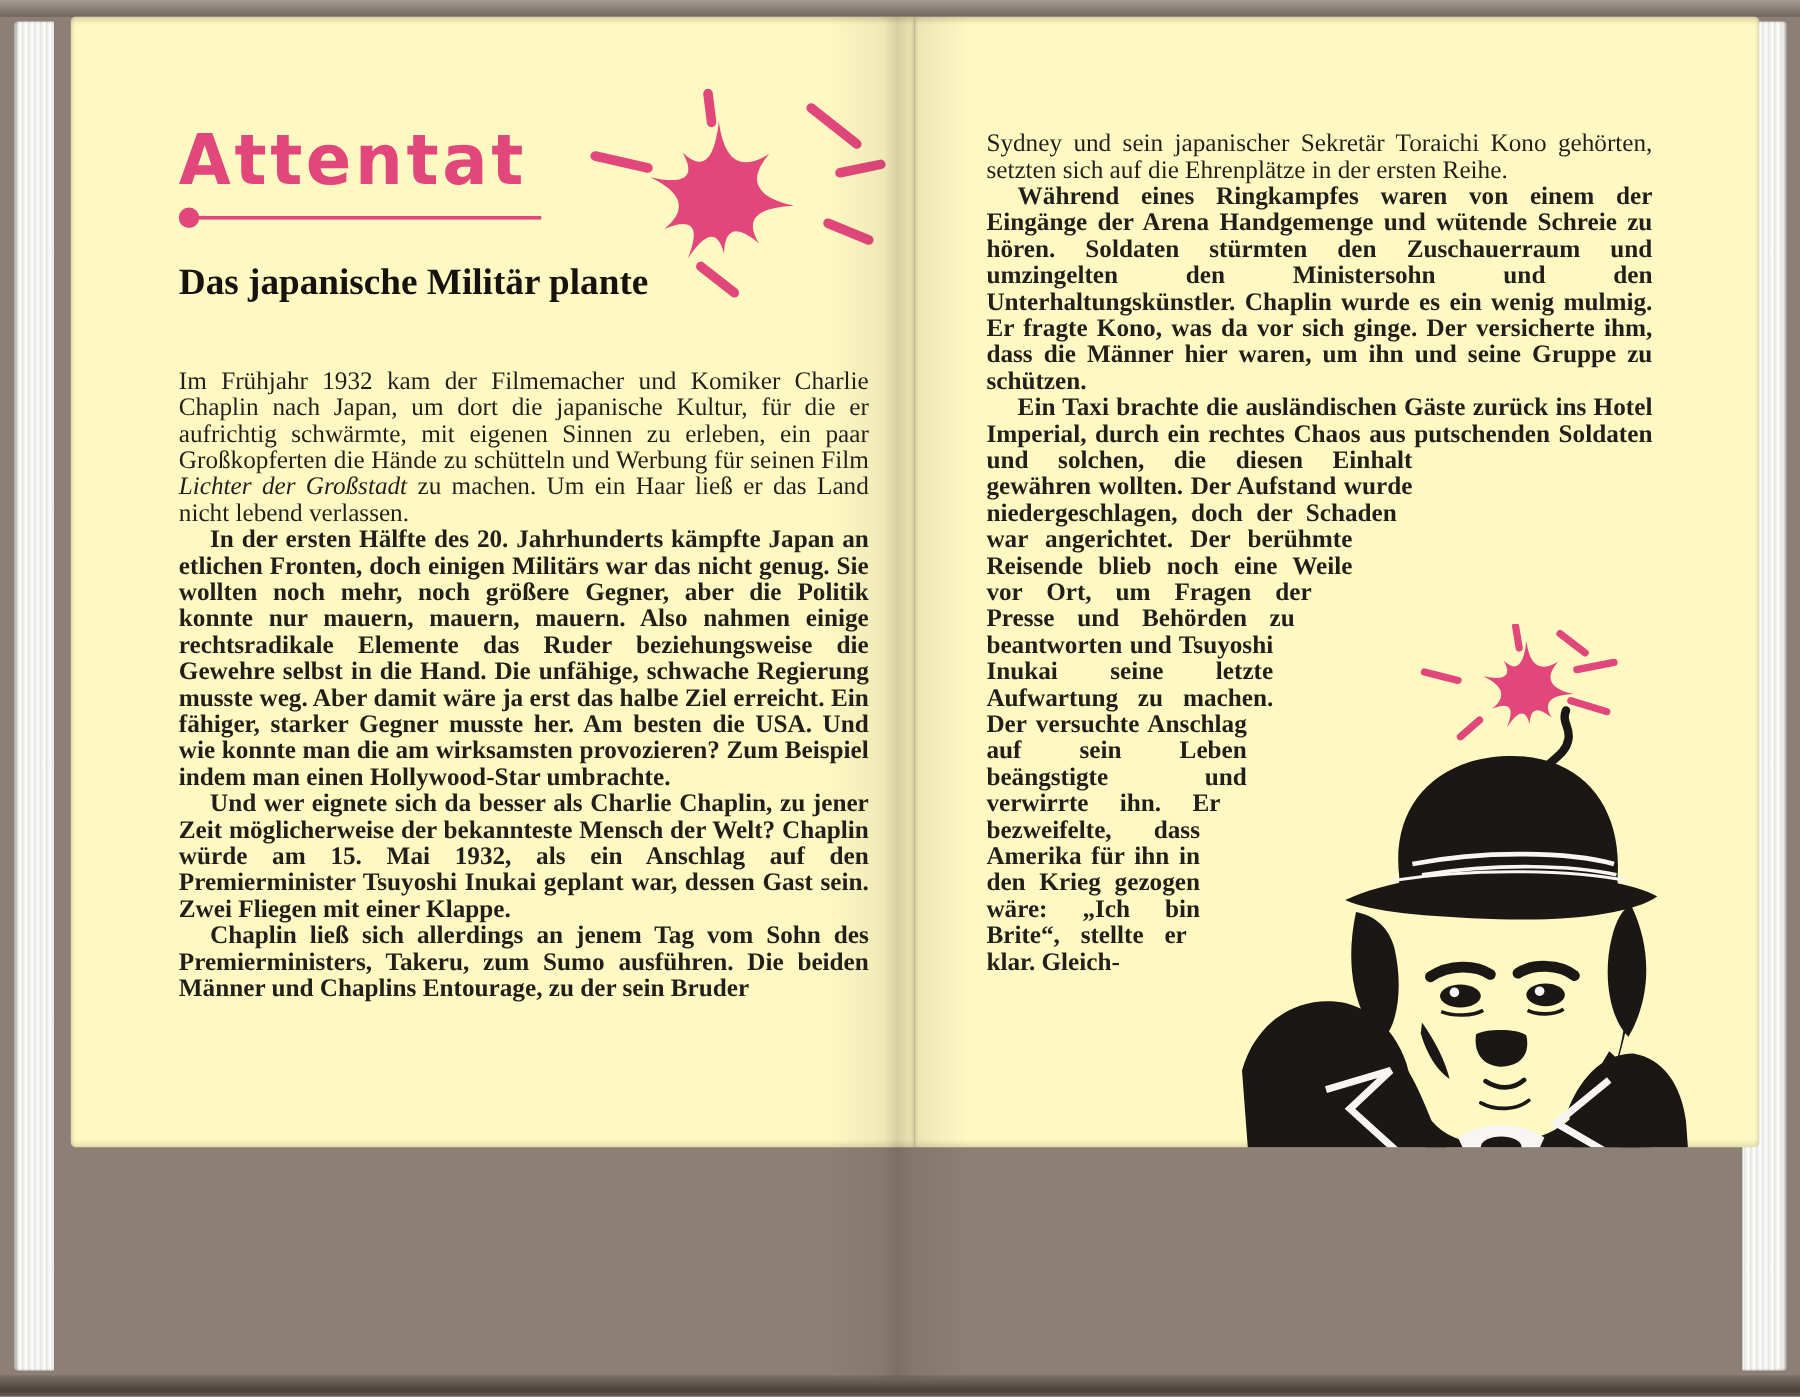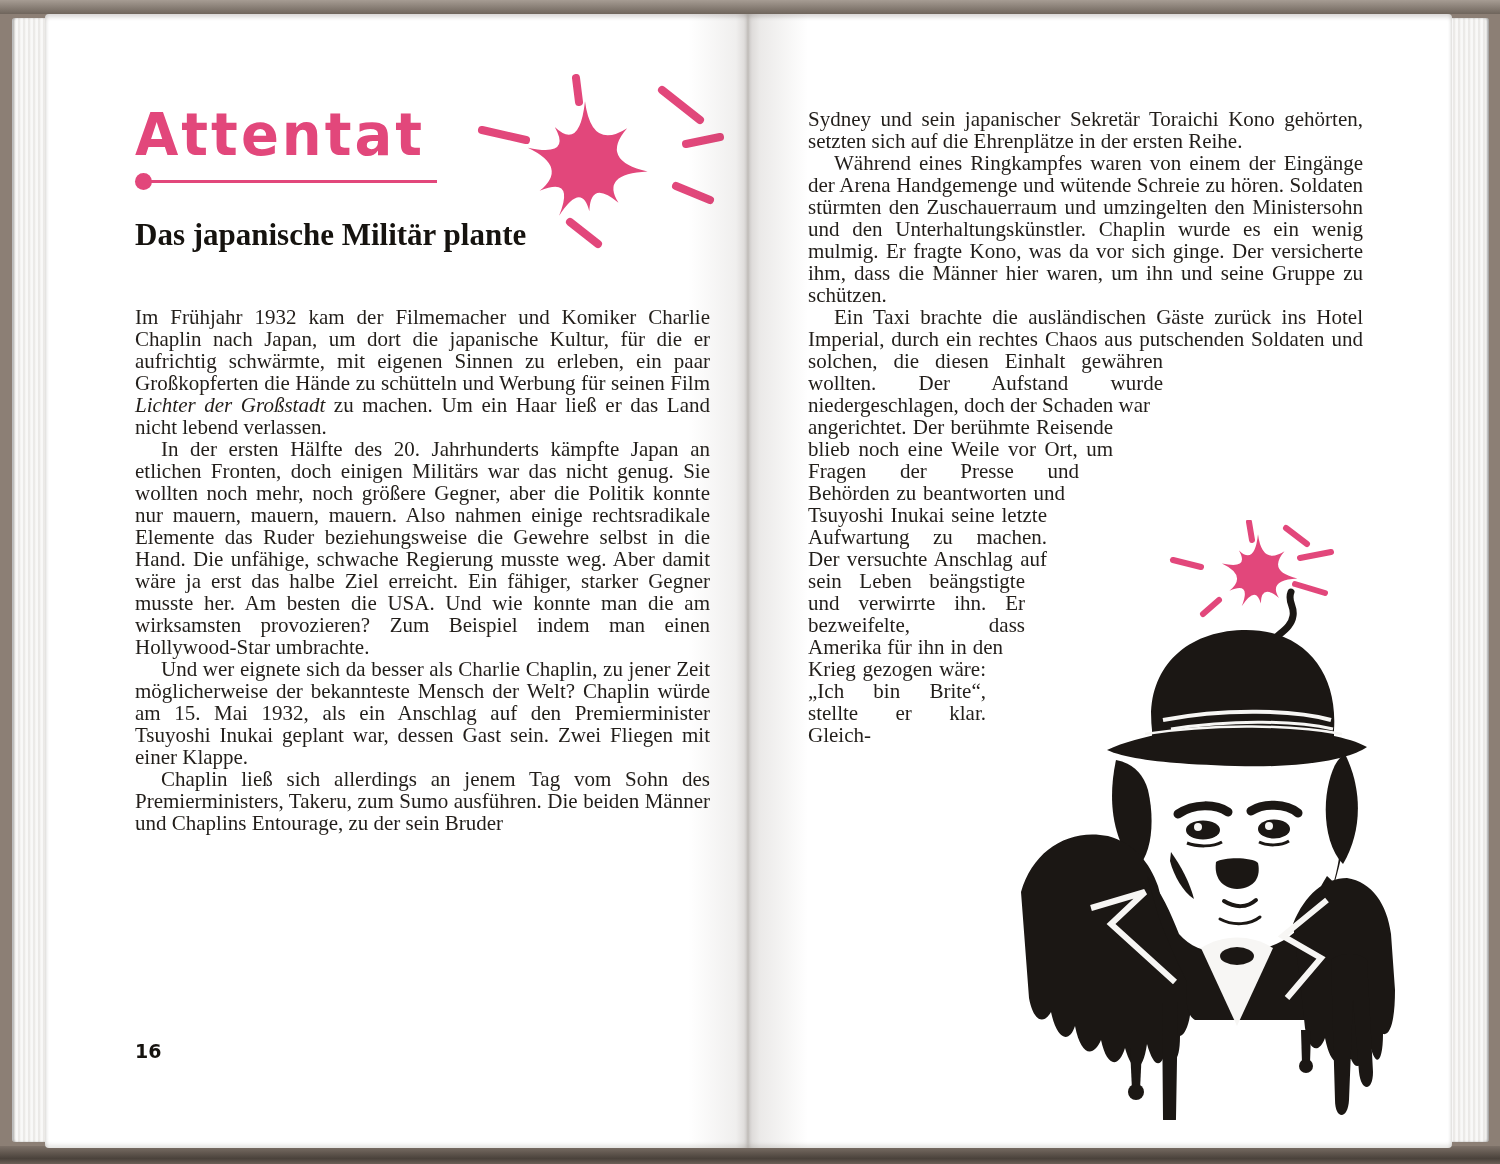--- a/index.html
+++ b/index.html
@@ -6,38 +6,38 @@
   .book{position:relative;width:1500px;height:1164px;background:#8c7f75;overflow:hidden;
         font-family:"Liberation Serif", serif;}
   .cover-top{position:absolute;left:0;top:0;width:1500px;height:14px;
              background:linear-gradient(#a69c93,#6f655c);}
   .cover-bottom{position:absolute;left:0;top:1146px;width:1500px;height:18px;
                 background:linear-gradient(#7d7168,#4a423b 70%,#6b6057);}
   .edge-stack{position:absolute;top:18px;height:1124px;
               background:repeating-linear-gradient(90deg,#ffffff 0px,#e4e2df 2px,#f3f2f0 3px,#fbfbfa 5px);}
   .edge-left{left:12px;width:33px;border-radius:3px 0 0 3px;box-shadow:inset 2px 0 2px rgba(0,0,0,.25);}
   .edge-right{left:1452px;width:37px;border-radius:0 3px 3px 0;box-shadow:inset -2px 0 2px rgba(0,0,0,.3);}
-  .page{position:absolute;top:14px;height:1134px;background:#ffffff;overflow:hidden;
-        box-shadow:inset 0 3px 4px rgba(40,30,20,.18), inset 0 -3px 4px rgba(40,30,20,.12);}
+  .page{position:absolute;top:14px;height:942px;background:#fef9c3;overflow:hidden;
+        box-shadow:inset 0 3px 4px rgba(40,30,20,.18), inset 0 -3px 4px rgba(40,30,20,.12);margin-left:14px;}
   .page-left{left:45px;width:703px;border-radius:4px 0 0 4px;}
   .page-right{left:748px;width:704px;border-radius:0 4px 4px 0;}
   .gutter{position:absolute;left:688px;top:14px;width:120px;height:1134px;pointer-events:none;
           background:linear-gradient(90deg,rgba(60,45,35,0) 0%,rgba(60,45,35,.08) 40%,rgba(60,45,35,.20) 50%,rgba(60,45,35,.10) 60%,rgba(60,45,35,0) 100%);}
   .content-l{position:absolute;left:90px;top:0;width:575px;}
   .content-r{position:absolute;left:60px;top:0;width:555px;}
   .chapter-title{position:absolute;left:0;top:88px;color:#e2477b;
                  font-family:"DejaVu Sans", sans-serif;font-weight:bold;
                  font-size:56px;letter-spacing:3px;transform:scaleY(1.04);}
   .rule{position:absolute;left:2px;top:166px;width:300px;height:3px;background:#e2477b;}
   .rule-dot{position:absolute;left:-2px;top:-7px;width:17px;height:17px;border-radius:50%;background:#e2477b;}
   .subtitle{position:absolute;left:0;top:204px;font-weight:bold;font-size:31px;line-height:33px;color:#16130f;}
   .body-block-l{position:absolute;left:0;top:292px;width:575px;}
   .body-block-r{position:absolute;left:0;top:94px;width:555px;}
   p.body-p{margin:0;font-size:21px;line-height:22px;text-align:justify;color:#221e1a;}
-  p.ind{text-indent:26px;}
+  p.ind{text-indent:26px;font-weight:bold;}
   em{font-style:italic;}
   .pagenum{position:absolute;font-family:"DejaVu Sans", sans-serif;font-weight:bold;
            font-size:19px;color:#16130f;}
   .pagenum-l{left:90px;top:1026px;}
   .pagenum-r{right:82px;top:1027px;}
   .starburst-left{position:absolute;left:425px;top:60px;width:310px;height:195px;}
   .chaplin{position:absolute;left:247px;top:506px;width:440px;height:600px;}
   i.fl{float:right;clear:right;display:block;}
 </style>
 </head>

